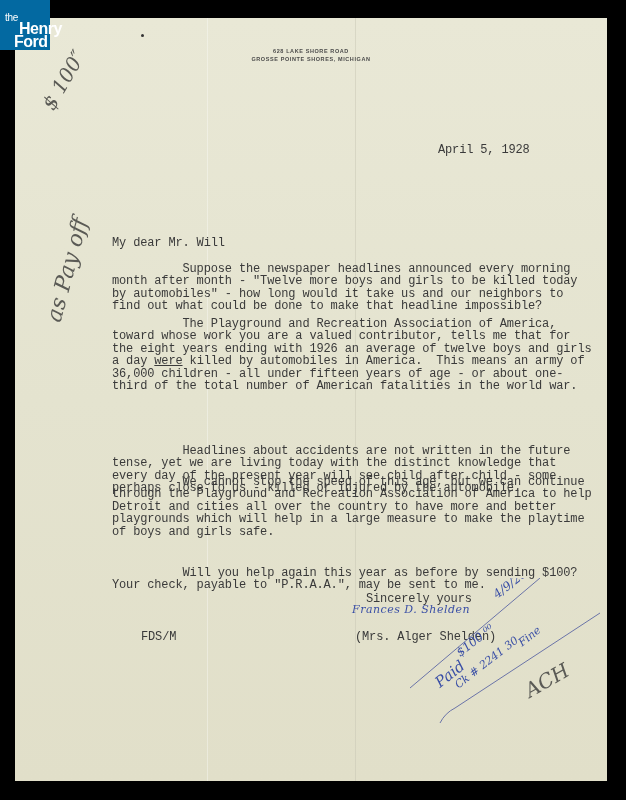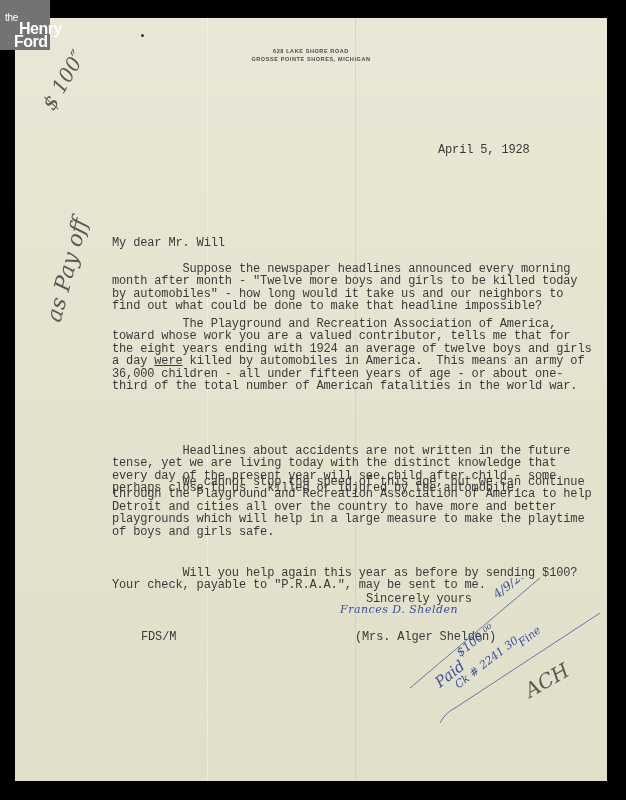--- a/index.html
+++ b/index.html
@@ -1,21 +1,21 @@
 <!DOCTYPE html>
 <html><head>
   <meta charset="utf-8">
   <style>
     html, body { margin: 0; padding: 0; }
     body {
       width: 626px; height: 800px; background: #000; position: relative; overflow: hidden;
       font-family: "Liberation Mono", "DejaVu Sans Mono", monospace;
     }
     .logo {
-      position: absolute; left: 0; top: 0; width: 50px; height: 50px; background: #737373;
+      position: absolute; left: 0; top: 0; width: 50px; height: 50px; background: #0369a1;
       color: #fff; font-family: "Liberation Sans", sans-serif; z-index: 5;
     }
     .logo .the { position: absolute; left: 5px; top: 12px; font-size: 10px; letter-spacing: -0.3px; }
     .logo .henry { position: absolute; left: 19px; top: 20px; font-size: 16px; font-weight: bold; letter-spacing: -0.5px; }
     .logo .ford { position: absolute; left: 14px; top: 33px; font-size: 16px; font-weight: bold; letter-spacing: -0.5px; }
 
     .paper {
       position: absolute; left: 15px; top: 18px; width: 592px; height: 763px;
       background: linear-gradient(180deg, #e9e8d6 0%, #e4e3cf 50%, #e1dfc9 100%);
     }
@@ -37,21 +37,21 @@
     .p5 { left: 97px; top: 549px; }
     .closing { left: 351px; top: 575px; }
     .signed { left: 340px; top: 613px; }
     .initials { left: 109px; top: 613px; margin-left: 17px; }
     .u { text-decoration: underline; }
 
     .hand-pencil { position: absolute; font-family: "DejaVu Serif", serif; font-style: italic; color: #5a5a55; }
     .amt { left: 22px; top: 84px; font-size: 20px; transform: rotate(-60deg); transform-origin: left top; }
     .payoff { left: 26px; top: 300px; font-size: 22px; transform: rotate(-75deg); transform-origin: left top; }
     .ink { position: absolute; font-family: "DejaVu Serif", serif; font-style: italic; color: #3a4fa6; }
-    .sig { left: 325px; top: 585px; font-size: 11px; letter-spacing: 0.5px; }
+    .sig { left: 337px; top: 585px; font-size: 11px; letter-spacing: 0.5px; }
     .stamp-svg { position: absolute; left: 395px; top: 560px; }
   </style>
 </head>
 <body>
 
 <div class="logo">
   <span class="the">the</span>
   <span class="henry">Henry</span>
   <span class="ford">Ford</span>
 </div>
@@ -67,21 +67,21 @@
   </div>
 
   <div class="type date">April 5, 1928</div>
   <div class="type salutation">My dear Mr. Will</div>
   <div class="type p1">          Suppose the newspaper headlines announced every morning
 month after month - "Twelve more boys and girls to be killed today
 by automobiles" - how long would it take us and our neighbors to
 find out what could be done to make that headline impossible?</div>
   <div class="type p2"><span>          The Playground and Recreation Association of America,
 toward whose work you are a valued contributor, tells me that for
-the eight years ending with 1924 an average of twelve boys and girls
+the eight years ending with 1926 an average of twelve boys and girls
 a day </span><span class="u">were</span><span> killed by automobiles in America.  This means an army of
 36,000 children - all under fifteen years of age - or about one-
 third of the total number of American fatalities in the world war.</span></div>
   <div class="type p3">          Headlines about accidents are not written in the future
 tense, yet we are living today with the distinct knowledge that
 every day of the present year will see child after child - some
 perhaps close to us - killed or injured by the automobile.</div>
   <div class="type p4">          We cannot stop the speed of this age, but we can continue
 through the Playground and Recreation Association of America to help
 Detroit and cities all over the country to have more and better

